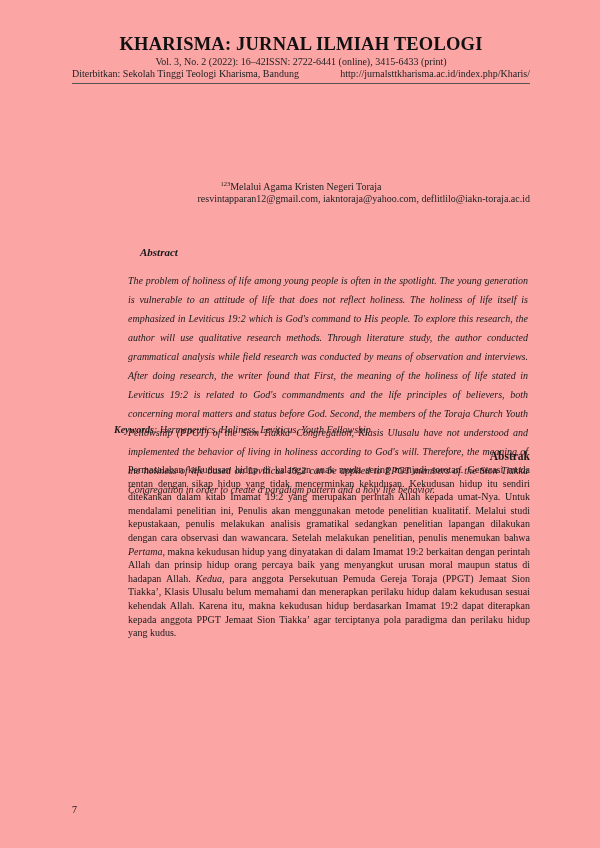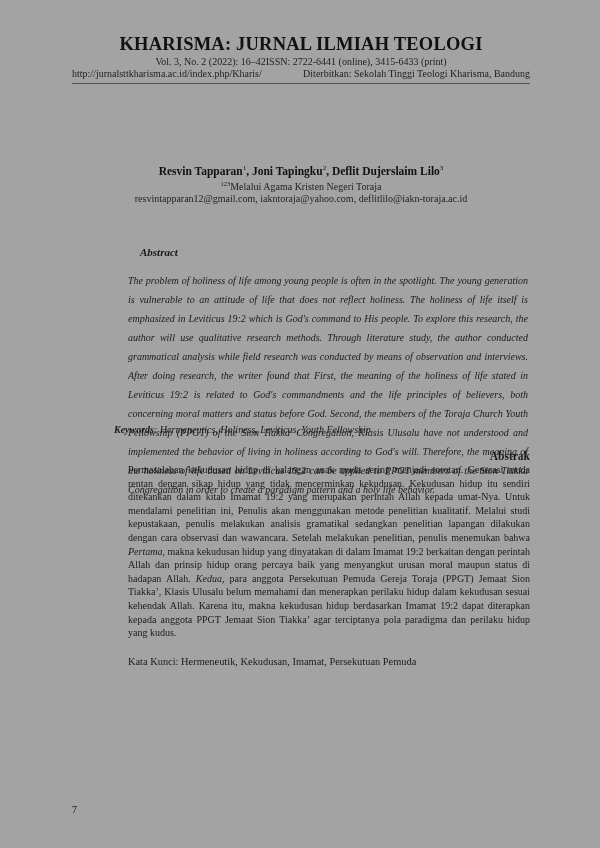--- a/index.html
+++ b/index.html
@@ -1,20 +1,20 @@
 <!DOCTYPE html>
 <html><head>
 <meta charset="utf-8">
 <style>
   html, body { margin: 0; padding: 0; background: #ffffff; }
   body {
     width: 600px; height: 848px; position: relative; overflow: hidden;
     font-family: "Liberation Serif", "DejaVu Serif", serif; color: #1a1a1a;
   }
-  .page { position: absolute; left: 0; top: 0; width: 600px; height: 848px; background: #a3a3a3; }
+  .page { position: absolute; left: 0; top: 0; width: 600px; height: 848px; background: #fca5a5; }
 
   .journal-title {
     position: absolute; left: 72px; width: 458px; top: 34px;
     text-align: center; font-weight: bold; font-size: 18.5px; letter-spacing: 0.2px;
     color: #111;
   }
   .meta-row {
     position: absolute; left: 72px; width: 458px;
     display: flex; justify-content: space-between; font-size: 10px; color: #222;
   }
@@ -34,21 +34,21 @@
     text-align: center; font-weight: bold; font-size: 11.5px; color: #111;
   }
   .authors sup { font-size: 7px; font-weight: normal; }
   .affiliation {
     position: absolute; left: 72px; width: 458px; top: 180px;
     text-align: center; font-size: 10px; color: #222;
   }
   .affiliation sup { font-size: 6.5px; }
   .emails {
     position: absolute; left: 72px; width: 458px; top: 193px;
-    text-align: center; font-size: 10px; color: #222;
+    text-align: right; font-size: 10px; color: #222;
   }
 
   .abstract-block {
     position: absolute; left: 128px; width: 400px; top: 234px;
   }
   .abstract-heading { font-weight: bold; font-style: italic; font-size: 11px; margin: 12px; line-height: 13px; }
   .abstract-text {
     font-style: italic; font-size: 10px; line-height: 19px; text-align: justify; margin: 0;
   }
   .keywords {
@@ -75,44 +75,40 @@
 <body>
 
 <div class="page">
 
   <div class="journal-title">KHARISMA: JURNAL ILMIAH TEOLOGI</div>
   <div class="meta-row r1">
     <span>Vol. 3, No. 2 (2022): 16–42</span>
     <span>ISSN: 2722-6441 (online), 3415-6433 (print)</span>
   </div>
   <div class="meta-row r2">
+    <span>Diterbitkan: Sekolah Tinggi Teologi Kharisma, Bandung</span>
     <span>http://jurnalsttkharisma.ac.id/index.php/Kharis/</span>
-    <span>Diterbitkan: Sekolah Tinggi Teologi Kharisma, Bandung</span>
   </div>
   <div class="header-rule"></div>
 
 
-  <div class="authors">
-    <span>Resvin Tapparan</span><sup>1</sup><span>, </span><span>Joni Tapingku</span><sup>2</sup><span>, </span><span>Deflit Dujerslaim Lilo</span><sup>3</sup>
-  </div>
   <div class="affiliation">
     <sup>123</sup><span>Melalui Agama Kristen Negeri Toraja</span>
   </div>
   <div class="emails">resvintapparan12@gmail.com, iakntoraja@yahoo.com, deflitlilo@iakn-toraja.ac.id</div>
 
   <div class="abstract-block">
     <p class="abstract-heading">Abstract</p>
     <p class="abstract-text">The problem of holiness of life among young people is often in the spotlight. The young generation is vulnerable to an attitude of life that does not reflect holiness. The holiness of life itself is emphasized in Leviticus 19:2 which is God's command to His people. To explore this research, the author will use qualitative research methods. Through literature study, the author conducted grammatical analysis while field research was conducted by means of observation and interviews. After doing research, the writer found that First, the meaning of the holiness of life stated in Leviticus 19:2 is related to God's commandments and the life principles of believers, both concerning moral matters and status before God. Second, the members of the Toraja Church Youth Fellowship (PPGT) of the Sion Tiakka' Congregation, Klasis Ulusalu have not understood and implemented the behavior of living in holiness according to God's will. Therefore, the meaning of the holiness of life based on Leviticus 19:2 can be applied to PPGT members of the Sion Tiakka Congregation in order to create a paradigm pattern and a holy life behavior.</p>
   </div>
 
   <div class="keywords">
     <b>Keywords</b><span>: Hermeneutics, Holiness, Leviticus, Youth Fellowship</span>
   </div>
 
   <div class="abstrak-block">
     <p class="abstrak-heading">Abstrak</p>
     <p class="abstrak-text"><span>Permasalahan kekudusan hidup di kalangan anak muda sering menjadi sorotan. Generasi muda rentan dengan sikap hidup yang tidak mencerminkan kekudusan. Kekudusan hidup itu sendiri ditekankan dalam kitab Imamat 19:2 yang merupakan perintah Allah kepada umat-Nya. Untuk mendalami penelitian ini, Penulis akan menggunakan metode penelitian kualitatif.  Melalui studi kepustakaan, penulis melakukan analisis gramatikal sedangkan penelitian lapangan dilakukan dengan cara observasi dan wawancara. Setelah melakukan penelitian, penulis menemukan bahwa </span><em>Pertama</em><span>, makna kekudusan hidup yang dinyatakan di dalam Imamat 19:2 berkaitan dengan perintah Allah dan prinsip hidup orang percaya baik yang menyangkut urusan moral maupun status di hadapan Allah. </span><em>Kedua</em><span>, para anggota Persekutuan Pemuda Gereja Toraja (PPGT) Jemaat Sion Tiakka’, Klasis Ulusalu belum memahami dan menerapkan perilaku hidup dalam kekudusan sesuai kehendak Allah. Karena itu, makna kekudusan hidup berdasarkan Imamat 19:2 dapat diterapkan kepada anggota PPGT Jemaat Sion Tiakka’ agar terciptanya pola paradigma dan perilaku hidup yang kudus.</span></p>
   </div>
 
-  <div class="kata-kunci">Kata Kunci: Hermeneutik, Kekudusan, Imamat, Persekutuan Pemuda</div>
 
   <div class="page-number">7</div>
 </div>
 
 </body></html>

